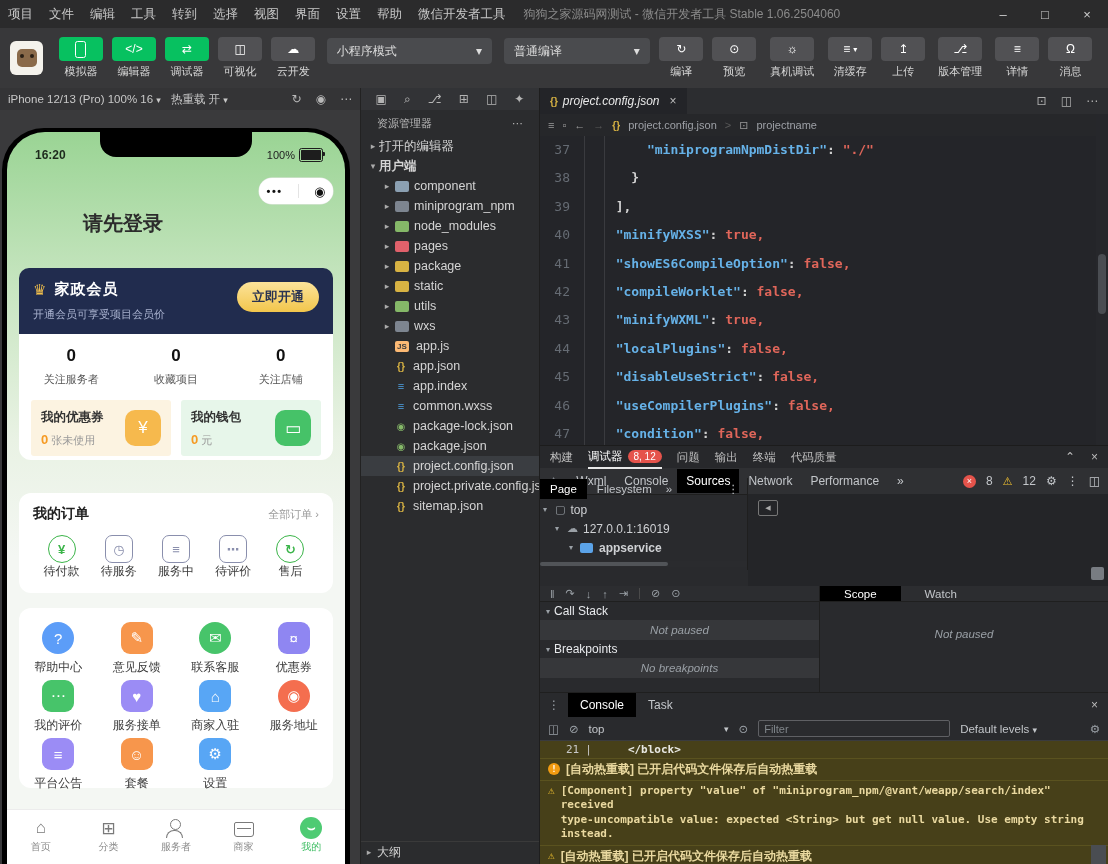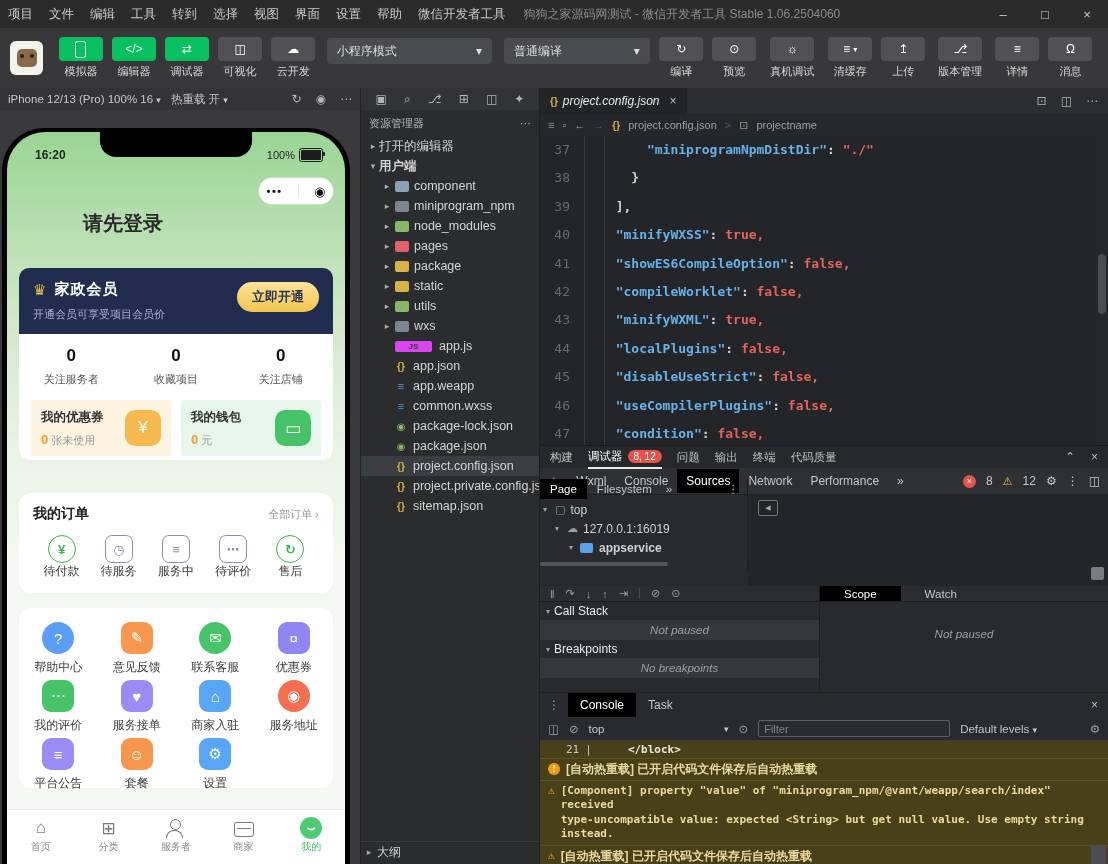--- a/index.html
+++ b/index.html
@@ -104,30 +104,30 @@
                 border-bottom:none;border-radius:8px 8px 0 0}
   .shop{width:18px;height:13px;border:1.5px solid #7a7a7a;border-radius:2px 2px 3px 3px;position:relative;margin-top:3px}
   .shop:before{content:"";position:absolute;left:2px;top:2px;right:2px;height:3px;border-bottom:1.5px solid #7a7a7a}
   .me-ic{width:22px;height:22px;border-radius:50%;background:#4ecb73;color:#fff;display:flex;
          align-items:center;justify-content:center;font-size:13px;font-weight:700}
   
   .explorer{position:absolute;left:360px;top:88px;width:180px;height:776px;background:#2b2c2e;
             border-left:1px solid #222;border-right:1px solid #1e1e1e;box-sizing:border-box;overflow:hidden}
   .exstrip{height:22px;background:#323336;display:flex;align-items:center;justify-content:space-around;
            color:#b4b4b4;font-size:12px;padding:0 6px}
-  .exhead{height:26px;display:flex;align-items:center;justify-content:space-between;padding:0 8px;
+  .exhead{height:26px;display:flex;align-items:center;justify-content:space-between;padding:0 16px;
           color:#b8b8b8;font-size:11px}
   .exrow{height:20px;display:flex;align-items:center;font-size:12.5px;color:#d4d4d4;white-space:nowrap;overflow:hidden}
   .exrow .arr{width:12px;font-size:9px;color:#aaa;text-align:center;flex:none}
   .root{padding-left:6px;font-size:12.5px}
   .fold{padding-left:20px}
   .file{padding-left:32px}
   .fic{width:14px;height:11px;border-radius:2px;margin:0 5px 0 2px;flex:none}
   .fico{width:16px;margin-right:4px;text-align:center;font-weight:700;flex:none}
-  .fico.js{font-size:8px;background:#d946ef;color:#3b3b3b;border-radius:2px;width:37px;height:11px;line-height:11px;margin:0 7px 0 2px}
+  .fico.js{font-size:8px;background:#fdba74;color:#3b3b3b;border-radius:2px;width:14px;height:11px;line-height:11px;margin:0 7px 0 2px}
   .fico.json{color:#d8b343;font-size:10px}
   .fico.wxss{color:#4fa3e3;font-size:11px}
   .fico.npm{color:#85b868;font-size:10px}
   .exrow.sel{background:#3a3d41}
   .outline{position:absolute;left:0;bottom:2px;width:100%;height:20px;border-top:1px solid #3a3a3a;
            display:flex;align-items:center;color:#cfcfcf}
   
   .editor{position:absolute;left:540px;top:88px;width:568px;height:357px;background:#242529}
   .edtabs{height:26px;background:#2c2d30;display:flex;align-items:center}
   .edtab{height:100%;background:#232428;display:flex;align-items:center;padding:0 10px;color:#e8e8e8;
@@ -590,21 +590,21 @@
     <div class="exrow file">
         <span class="fico js">JS</span>
         <span>app.js</span>
       </div>
     <div class="exrow file">
         <span class="fico json">{}</span>
         <span>app.json</span>
       </div>
     <div class="exrow file">
         <span class="fico wxss">≡</span>
-        <span>app.weapp</span>
+        <span>app.index</span>
       </div>
     <div class="exrow file">
         <span class="fico wxss">≡</span>
         <span>common.wxss</span>
       </div>
     <div class="exrow file">
         <span class="fico npm">◉</span>
         <span>package-lock.json</span>
       </div>
     <div class="exrow file">

